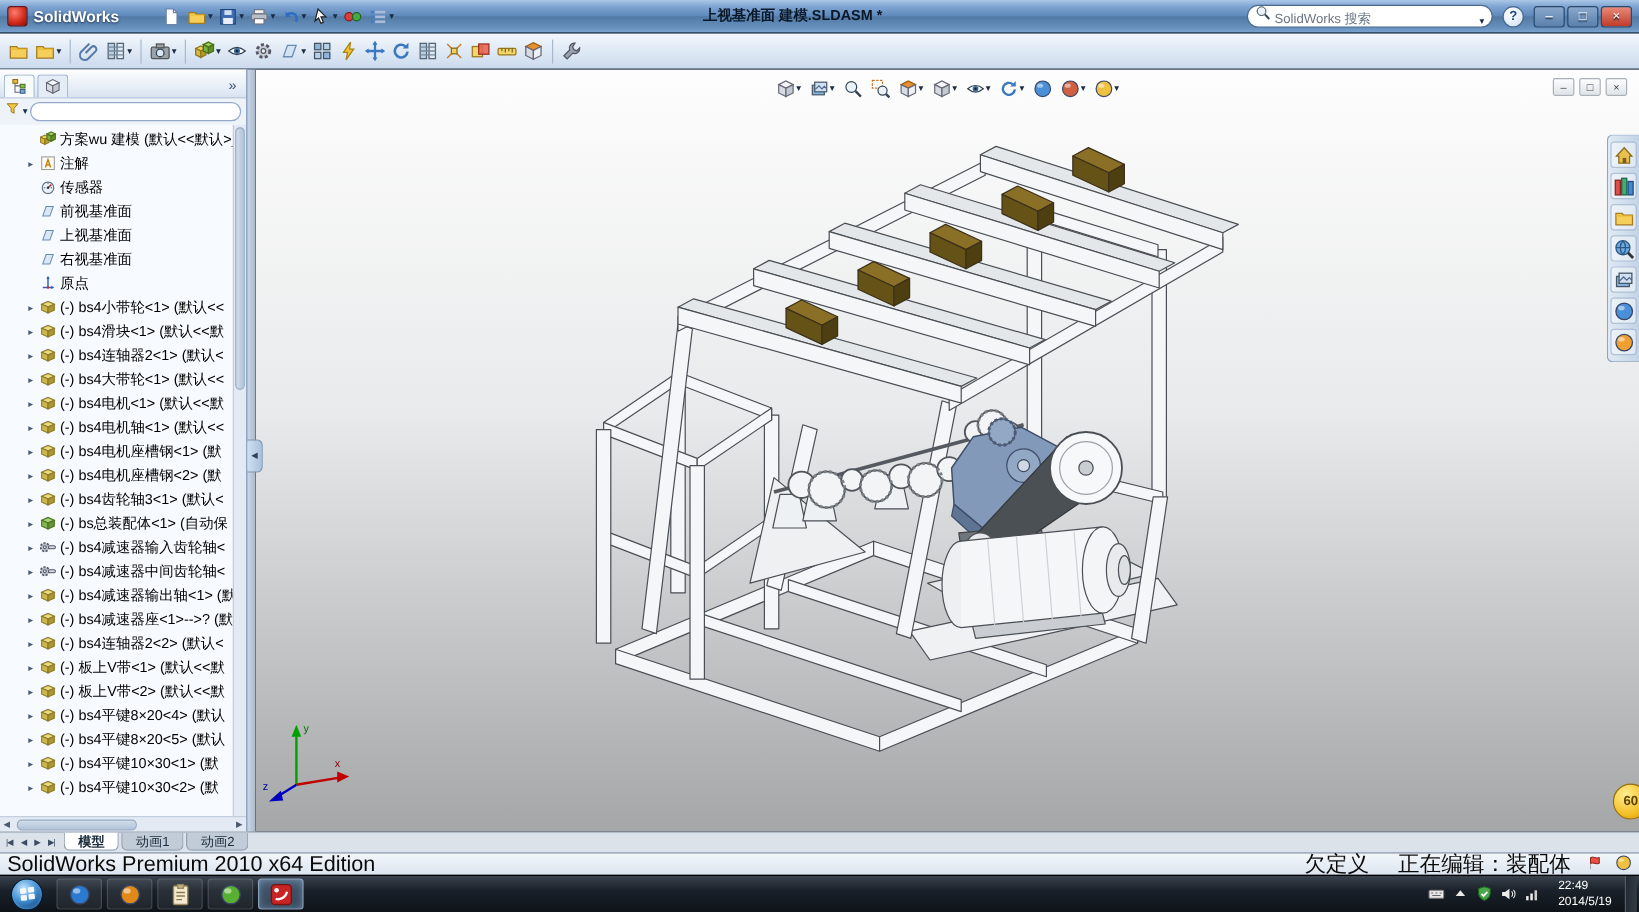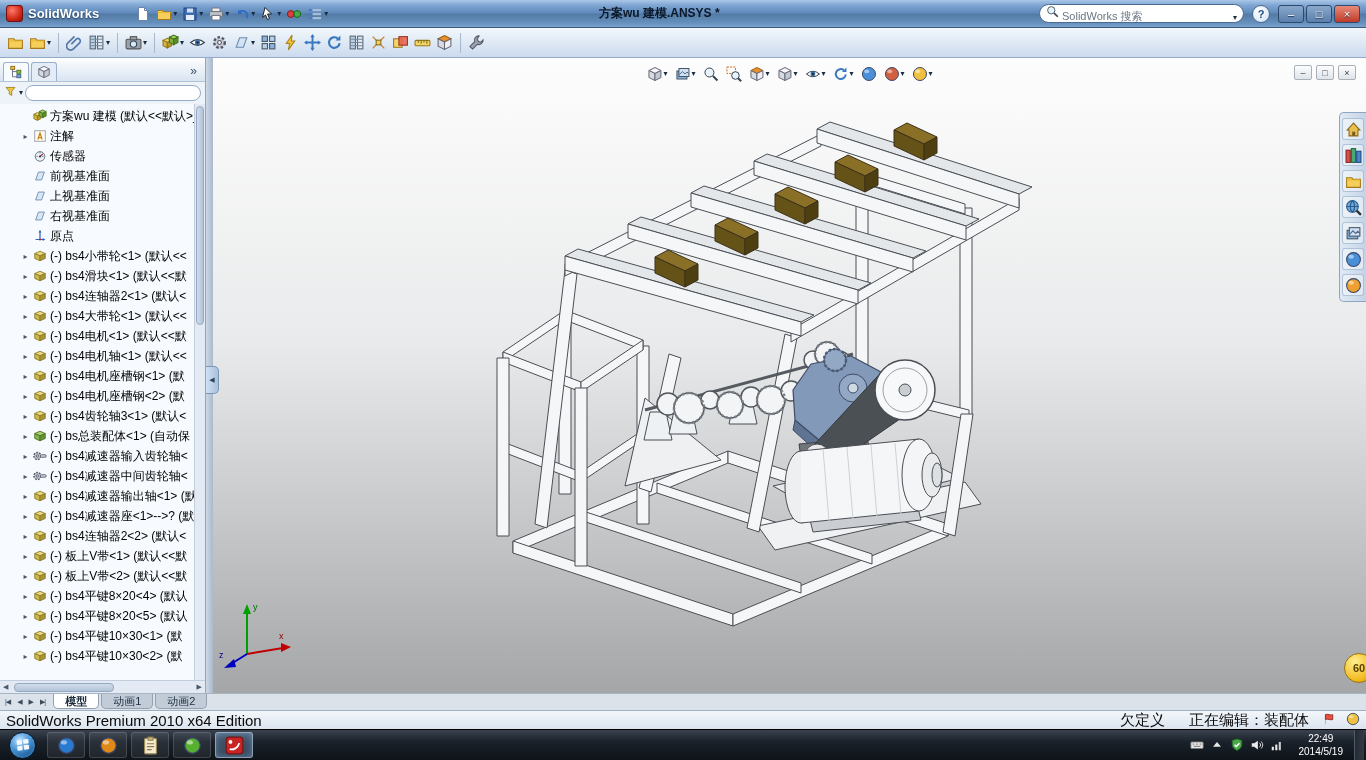--- a/index.html
+++ b/index.html
@@ -71,38 +71,38 @@
  color:#5c4400;font-size:11px;font-weight:bold;display:flex;align-items:center;justify-content:center}
 
 #tabsrow{height:17px;flex:none;background:#dce2ea;border-top:1px solid #a9b4c2;display:flex;align-items:center;padding-left:2px}
 #tabnav{display:flex;gap:1px;margin-right:5px}
 .tnav{font-size:7px;color:#3c4c60;padding:1px 3px;letter-spacing:-1px}
 #tabs{display:flex;align-items:flex-start;height:100%}
 .tab{font-size:11px;padding:0 11px;height:15px;display:flex;align-items:center;background:#c2ccd8;color:#1c2c3c;
  border:1px solid #93a0b0;border-top:none;border-radius:0 0 5px 5px;margin-right:2px;cursor:default}
 .tab.active{background:#fff;font-weight:bold}
 
-#statusbar{height:19px;flex:none;display:flex;align-items:center;gap:10px;padding:0 6px;font-size:15px;color:#0a0a0a;
+#statusbar{height:19px;flex:none;display:flex;align-items:center;gap:10px;padding:0 6px;font-size:18px;color:#0a0a0a;
  background:linear-gradient(#f3f7fb,#dbe4ef);border-top:1px solid #9fb0c4}
 .sspacer{flex:1}
 #sb-def{margin-right:14px}
 #sb-edit{margin-right:4px}
 
 #taskbar{height:31px;flex:none;display:flex;align-items:center;gap:4px;padding:0 2px;
  background:linear-gradient(#39424e,#1a212a 40%,#0e1318);border-top:1px solid #000}
 #start-orb{width:27px;height:27px;flex:none;border-radius:50%;margin:0 7px;display:flex;align-items:center;justify-content:center;
  background:radial-gradient(circle at 38% 28%,#c2e4ff,#4492d4 45%,#0e4480 80%,#062448);border:1px solid #04192e;box-shadow:0 0 4px #6ab0e8 inset}
 #tb-apps{display:flex;gap:4px}
 .abtn{width:38px;height:26px;display:flex;align-items:center;justify-content:center;border-radius:3px;
  background:rgba(255,255,255,.07);border:1px solid rgba(255,255,255,.15)}
 .abtn.active{background:rgba(150,195,245,.30);border-color:rgba(205,230,255,.55);box-shadow:0 0 6px rgba(160,210,255,.4) inset}
 .tbspacer{flex:1}
 #tb-tray{display:flex;align-items:center;gap:6px;padding:0 4px}
 .trbtn{display:flex;align-items:center}
-#tb-clock{color:#fff;font-size:10px;line-height:1.3;text-align:center;margin:0 7px;white-space:nowrap}
+#tb-clock{color:#fff;font-size:10px;line-height:1.3;margin:0 7px;white-space:nowrap}
 #show-desktop{width:10px;height:31px;flex:none;background:linear-gradient(90deg,#232a33,#333c46);border-left:1px solid #525c68}
 .ic{display:inline-flex;line-height:0}
 </style>
 </head>
 <body>
 
 <div id="app">
 
   <header id="titlebar">
     <div class="logo">
@@ -180,21 +180,21 @@
               <rect x="2" y="7" width="2.6" height="2.2" fill="#4a78c8"></rect>
               <rect x="5.6" y="7" width="8.4" height="2.2" fill="#a8bcd8"></rect>
               <rect x="2" y="11" width="2.6" height="2.2" fill="#4a78c8"></rect>
               <rect x="5.6" y="11" width="8.4" height="2.2" fill="#a8bcd8"></rect>
             </svg>
           </span>
           <span class="dd">▾</span>
         </span>
       </div>
     <div class="tspacer"></div>
-    <div id="doc-title">方案wu 建模.ANSYS *</div>
+    <div id="doc-title">上视基准面 建模.SLDASM *</div>
     <div class="tspacer2"></div>
     <div id="searchbox">
       <span id="search-ic-slot"><span class="ic">
             <svg viewBox="0 0 16 16" width="13" height="13">
               <circle cx="6.5" cy="6.5" r="4.5" fill="#eaf2fa" stroke="#345"></circle>
               <path d="M10 10l4.5 4.5" fill="none" stroke="#345" stroke-width="2"></path>
             </svg>
           </span></span>
       <input id="search-input" placeholder="SolidWorks 搜索" style="">
       <span class="dd">▾</span>

